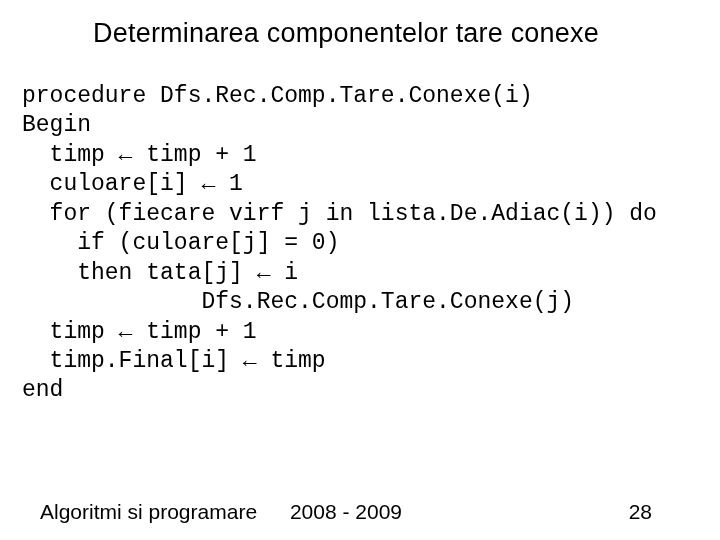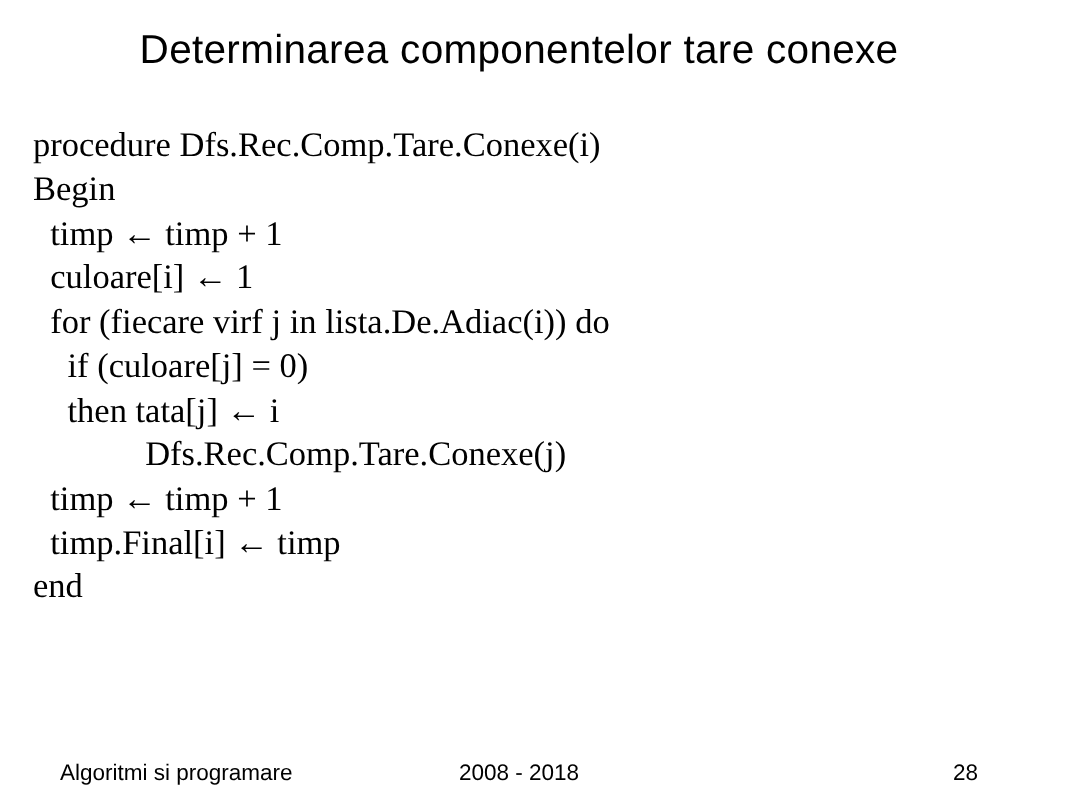--- a/index.html
+++ b/index.html
@@ -26,31 +26,31 @@
     text-align: center;
     font-size: 27px;
     font-weight: 400;
     letter-spacing: 0.2px;
   }
   .code-block {
     position: absolute;
     top: 82px;
     left: 22px;
     right: 22px;
-    font-family: Liberation Serif, serif;
+    font-family: Liberation Mono, monospace;
     font-size: 23px;
     line-height: 1.28;
     white-space: pre;
   }
   .footer {
     position: absolute;
     bottom: 16px;
     left: 40px;
     right: 40px;
-    font-size: 15px;
+    font-size: 21px;
     display: flex;
     justify-content: flex-end;
     align-items: baseline;
   }
   .footer .center {
     position: absolute;
     left: 0;
     right: 0;
     text-align: center;
   }
@@ -71,16 +71,16 @@
 <span>  for (fiecare virf j in lista.De.Adiac(i)) do</span>
 <span>    if (culoare[j] = 0)</span>
 <span>    then tata[j] ← i</span>
 <span>             Dfs.Rec.Comp.Tare.Conexe(j)</span>
 <span>  timp ← timp + 1</span>
 <span>  timp.Final[i] ← timp</span>
 <span>end</span></div>
 
   <div class="footer">
     <span>Algoritmi si programare</span>
-    <span class="center">2008 - 2018</span>
+    <span class="center">2008 - 2009</span>
     <span class="right">28</span>
   </div>
 </div>
 
 </body></html>

